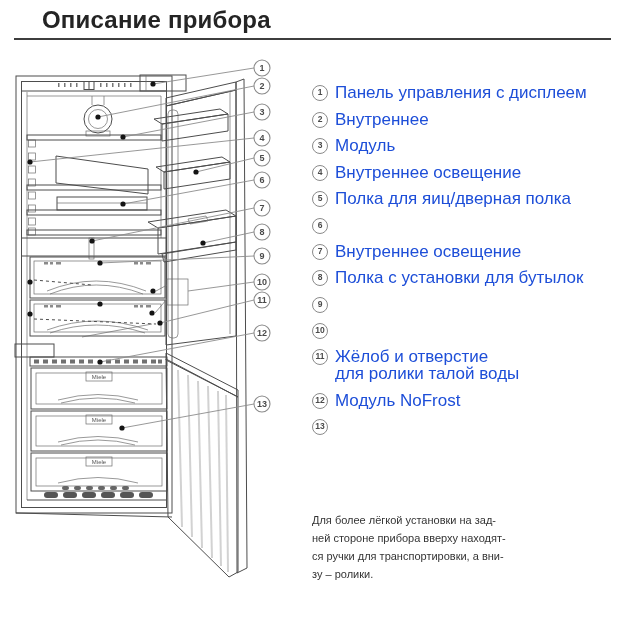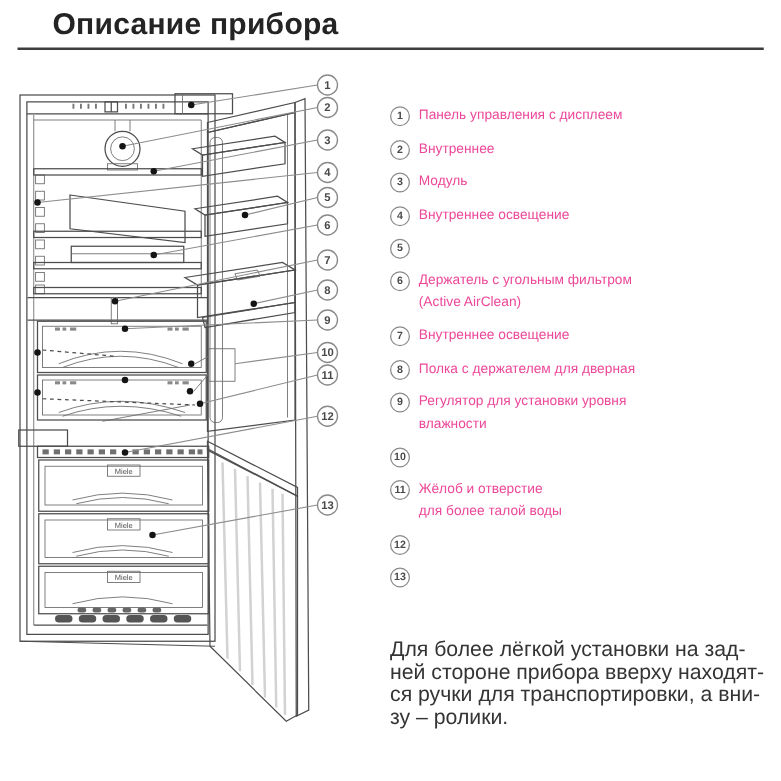--- a/index.html
+++ b/index.html
@@ -5,22 +5,22 @@
   html,body{margin:0;padding:0;background:#f6f6f6;}
   #page{position:relative;width:625px;height:625px;background:#ffffff;overflow:hidden;
         font-family:"Liberation Sans",sans-serif;color:#333;}
   #title{position:absolute;left:14px;top:6px;font-size:24px;font-weight:bold;color:#242424;letter-spacing:.2px;margin-left:28px;}
   #rule{position:absolute;left:14px;top:38px;width:597px;border-top:2px solid #3d3d3d;}
   #legend{position:absolute;left:312px;top:84px;width:306px;}
   .li{display:flex;align-items:flex-start;margin-bottom:9px;}
   .cnum{flex:0 0 auto;width:14px;height:14px;border:1px solid #8a8a8a;border-radius:50%;
         font-size:8.5px;line-height:13px;text-align:center;color:#4a4a4a;margin:1px 7px 0 0;
         font-weight:bold;background:#fff;}
-  .ltext{font-size:11px;line-height:17.5px;color:#ec4899;white-space:pre-line;}
-  #note{position:absolute;left:312px;top:511px;width:308px;font-size:17px;line-height:18px;
+  .ltext{font-size:17px;line-height:17.5px;color:#1d4ed8;white-space:pre-line;}
+  #note{position:absolute;left:312px;top:511px;width:308px;font-size:11px;line-height:18px;
         color:#343434;white-space:pre-line;}
   svg text{font-family:"Liberation Sans",sans-serif;}
   .ln{stroke:#4d4d4d;stroke-width:1;fill:none;}
   .thin{stroke:#6d6d6d;stroke-width:.7;fill:none;}
   .leader{stroke:#8c8c8c;stroke-width:.9;fill:none;}
   .callout-c{fill:#ffffff;stroke:#8a8a8a;stroke-width:1.1;}
   .callout-t{fill:#4a4a4a;font-size:9px;font-weight:bold;text-anchor:middle;}
   .dot{fill:#141414;}
   .dash{stroke:#4d4d4d;stroke-width:1;stroke-dasharray:3,3;fill:none;}
 </style>
@@ -343,49 +343,47 @@
     <div class="li">
         <span class="cnum">3</span>
         <span class="ltext">Модуль</span>
       </div>
     <div class="li">
         <span class="cnum">4</span>
         <span class="ltext">Внутреннее освещение</span>
       </div>
     <div class="li">
         <span class="cnum">5</span>
+        <span class="ltext">Полка для яиц/дверная полка</span>
       </div>
     <div class="li">
         <span class="cnum">6</span>
-        <span class="ltext">Держатель с угольным фильтром
-(Active AirClean)</span>
       </div>
     <div class="li">
         <span class="cnum">7</span>
         <span class="ltext">Внутреннее освещение</span>
       </div>
     <div class="li">
         <span class="cnum">8</span>
-        <span class="ltext">Полка с держателем для дверная</span>
+        <span class="ltext">Полка с установки для бутылок</span>
       </div>
     <div class="li">
         <span class="cnum">9</span>
-        <span class="ltext">Регулятор для установки уровня
-влажности</span>
       </div>
     <div class="li">
         <span class="cnum">10</span>
       </div>
     <div class="li">
         <span class="cnum">11</span>
         <span class="ltext">Жёлоб и отверстие
-для более талой воды</span>
+для ролики талой воды</span>
       </div>
     <div class="li">
         <span class="cnum">12</span>
+        <span class="ltext">Модуль NoFrost</span>
       </div>
     <div class="li">
         <span class="cnum">13</span>
       </div>
   </div>
 
   <div id="note">Для более лёгкой установки на зад-
 ней стороне прибора вверху находят-
 ся ручки для транспортировки, а вни-
 зу – ролики.</div>

